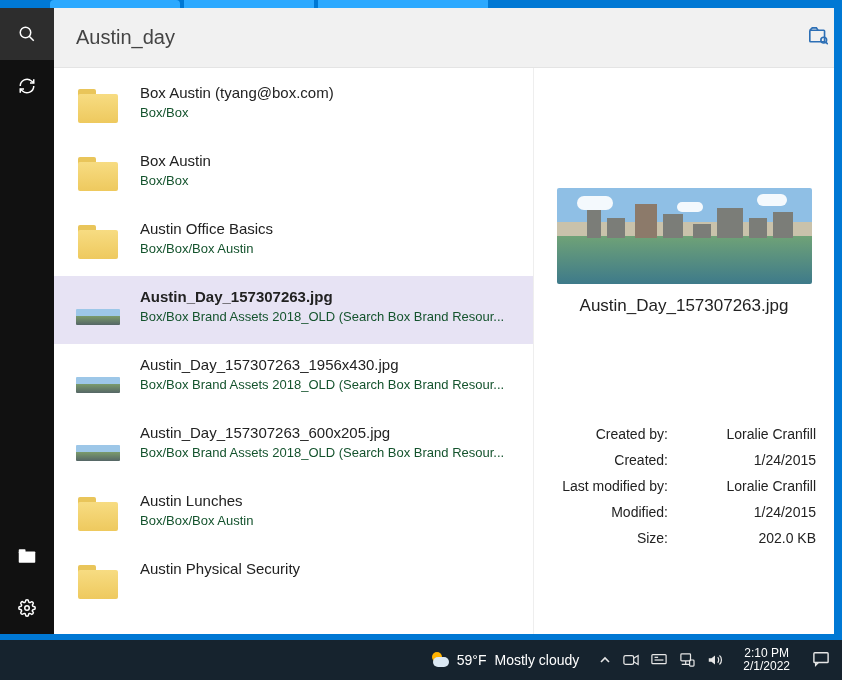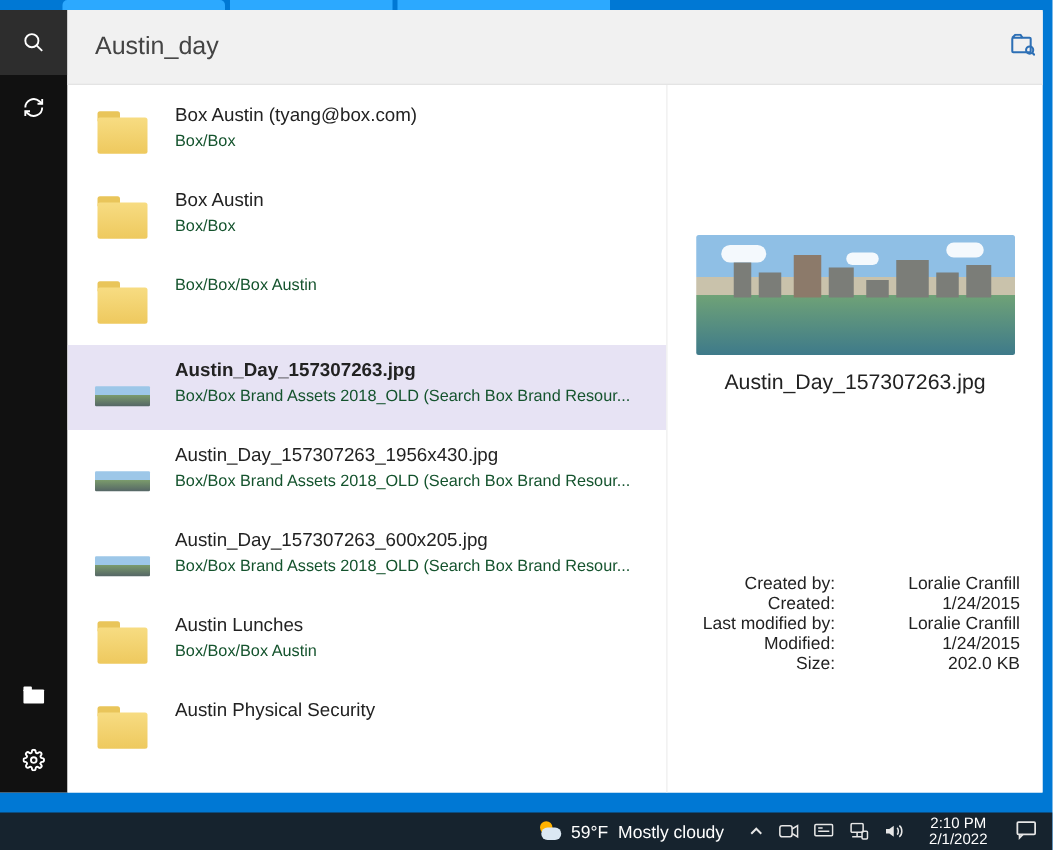--- a/index.html
+++ b/index.html
@@ -170,30 +170,30 @@
   .b6 { left:160px; width:26px; height:30px; }
   .b7 { left:192px; width:18px; height:20px; }
   .b8 { left:216px; width:20px; height:26px; }
   .preview-name {
     text-align: center; margin: 12px 0 0 0; font-size: 17px; color: #222;
   }
   .preview-spacer { height: 110px; }
   .meta {
     display: grid;
     grid-template-columns: 130px 1fr;
+    row-gap: 10px;
     font-size: 14px;
-    margin-top: 32px;
   }
   .meta-label { text-align: right; color: #222; padding-right: 14px; }
   .meta-value { color: #222; text-align: right; }
   
   .taskbar {
     position: absolute;
     left: 0; bottom: 0;
-    width: 842px; height: 30px;
+    width: 842px; height: 40px;
     background: #16232e;
     color: #fff;
     display: flex;
     align-items: center;
     font-size: 14px;
   }
   .taskbar .left { flex: 1; }
   .weather {
     display: flex; align-items: center; gap: 8px; padding: 0 10px;
   }
@@ -282,20 +282,21 @@
             <div class="row-text">
               <div class="row-title">Box Austin</div>
               <div class="row-path">Box/Box</div>
             </div>
           </div>
           <div class="row">
             <div class="row-thumb">
               <div class="folder-ico"></div>
             </div>
             <div class="row-text">
+              <div class="row-title">Austin Office Basics</div>
               <div class="row-path">Box/Box/Box Austin</div>
             </div>
           </div>
           <div class="row selected">
             <div class="row-thumb">
               <div class="img-thumb"></div>
             </div>
             <div class="row-text">
               <div class="row-title">Austin_Day_157307263.jpg</div>
               <div class="row-path">Box/Box Brand Assets 2018_OLD (Search Box Brand Resour...</div>

